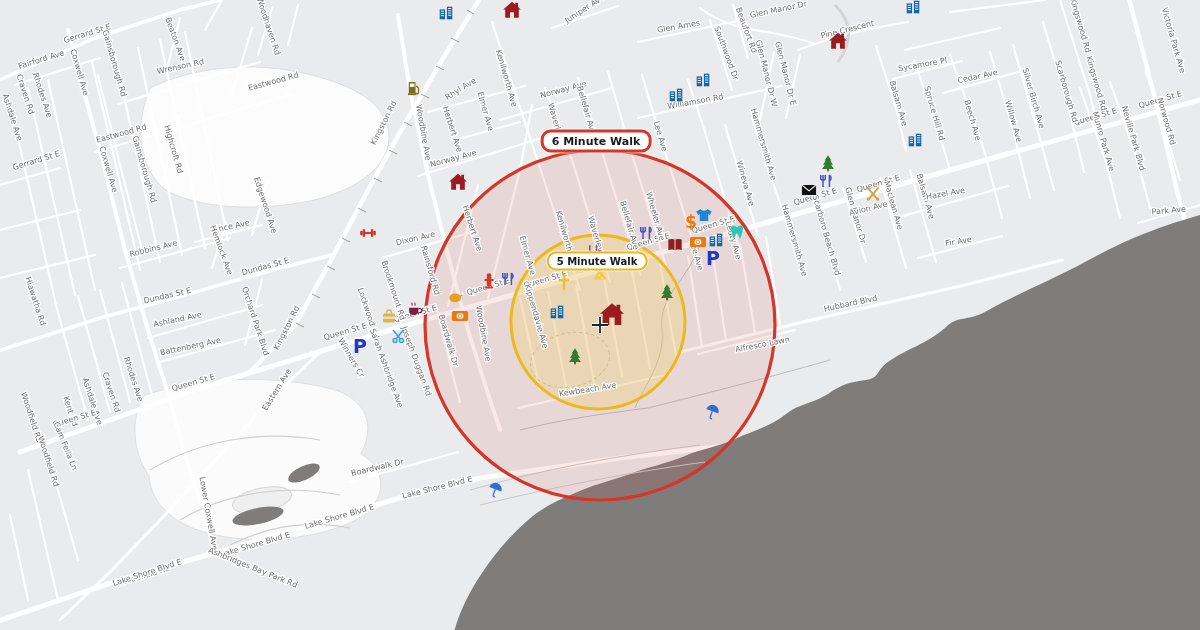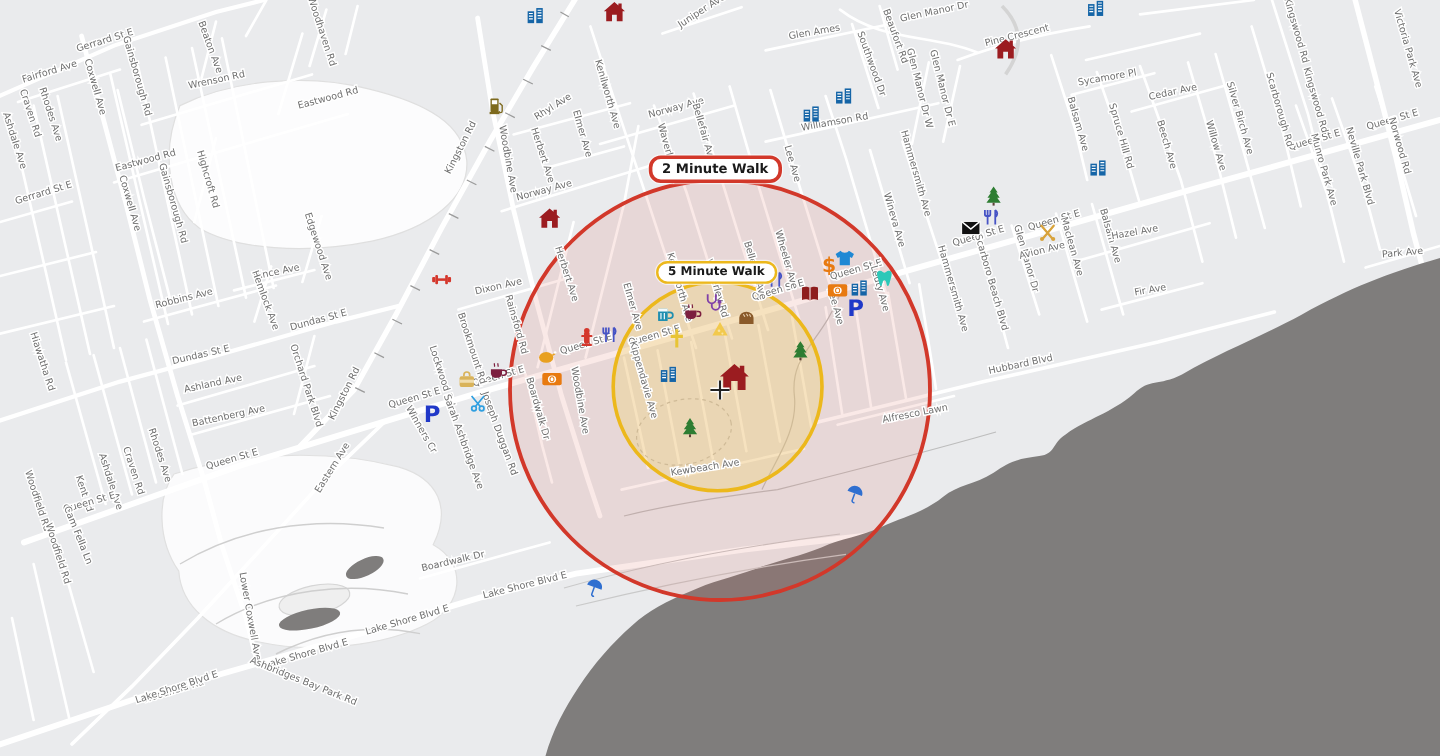--- a/index.html
+++ b/index.html
@@ -4,21 +4,21 @@
 <style>
   html,body{margin:0;padding:0;}
   body{font-family:"DejaVu Sans", sans-serif;}
   #stage{position:relative;width:1200px;height:630px;overflow:hidden;background:#eaebed;}
   #stage svg.base{position:absolute;left:0;top:0;}
   .street-label{font-family:"DejaVu Sans",sans-serif;fill:#6f6f6f;stroke:#ffffff;stroke-width:2.4px;paint-order:stroke;font-size:8px;}
   .poi{position:absolute;transform:translate(-50%,-50%);line-height:0;user-select:none;cursor:pointer;}
   .poi.txt{line-height:1;font-weight:bold;font-family:"DejaVu Sans",sans-serif;}
   .pill{position:absolute;transform:translate(-50%,-50%);background:#fff;border-radius:10px;padding:2px 8px;font-weight:bold;color:#1a1a1a;white-space:nowrap;box-shadow:0 0 0 1px rgba(255,255,255,.6);}
   .pill.ten{font-size:11px;border:3px solid #d2382a;}
-  .pill.five{font-size:10px;border:2.5px solid #ecb81c;}
+  .pill.five{font-size:10px;border:2.5px solid #ecb81c;margin-top:34px;}
   #home-marker{position:absolute;transform:translate(-50%,-55%);line-height:0;cursor:pointer;}
   #crosshair{position:absolute;transform:translate(-50%,-50%);line-height:0;pointer-events:none;}
 </style>
 </head>
 <body>
 
 <div id="stage">
   <svg class="base" width="1200" height="630" viewBox="0 0 1200 630">
 
     <rect x="0" y="0" width="1200" height="630" fill="#eaebed"></rect>
@@ -448,15 +448,15 @@
     <svg width="20" height="20" viewBox="0 0 20 20">
         <g stroke="#ffffff" stroke-width="4">
           <path d="M10 2 V18 M2 10 H18"></path>
         </g>
         <g stroke="#222222" stroke-width="1.8">
           <path d="M10 2 V18 M2 10 H18"></path>
         </g>
       </svg>
   </div>
 
-  <div class="pill ten" id="pill-ten" style="left: 596px; top: 141px; border-color: rgb(210, 56, 42);"><span>2 Minute Walk</span></div>
+  <div class="pill ten" id="pill-ten" style="left: 596px; top: 141px; border-color: rgb(210, 56, 42);"><span>6 Minute Walk</span></div>
   <div class="pill five" id="pill-five" style="left: 597px; top: 227px; border-color: rgb(236, 184, 28);"><span>5 Minute Walk</span></div>
 </div>
 
 </body></html>

